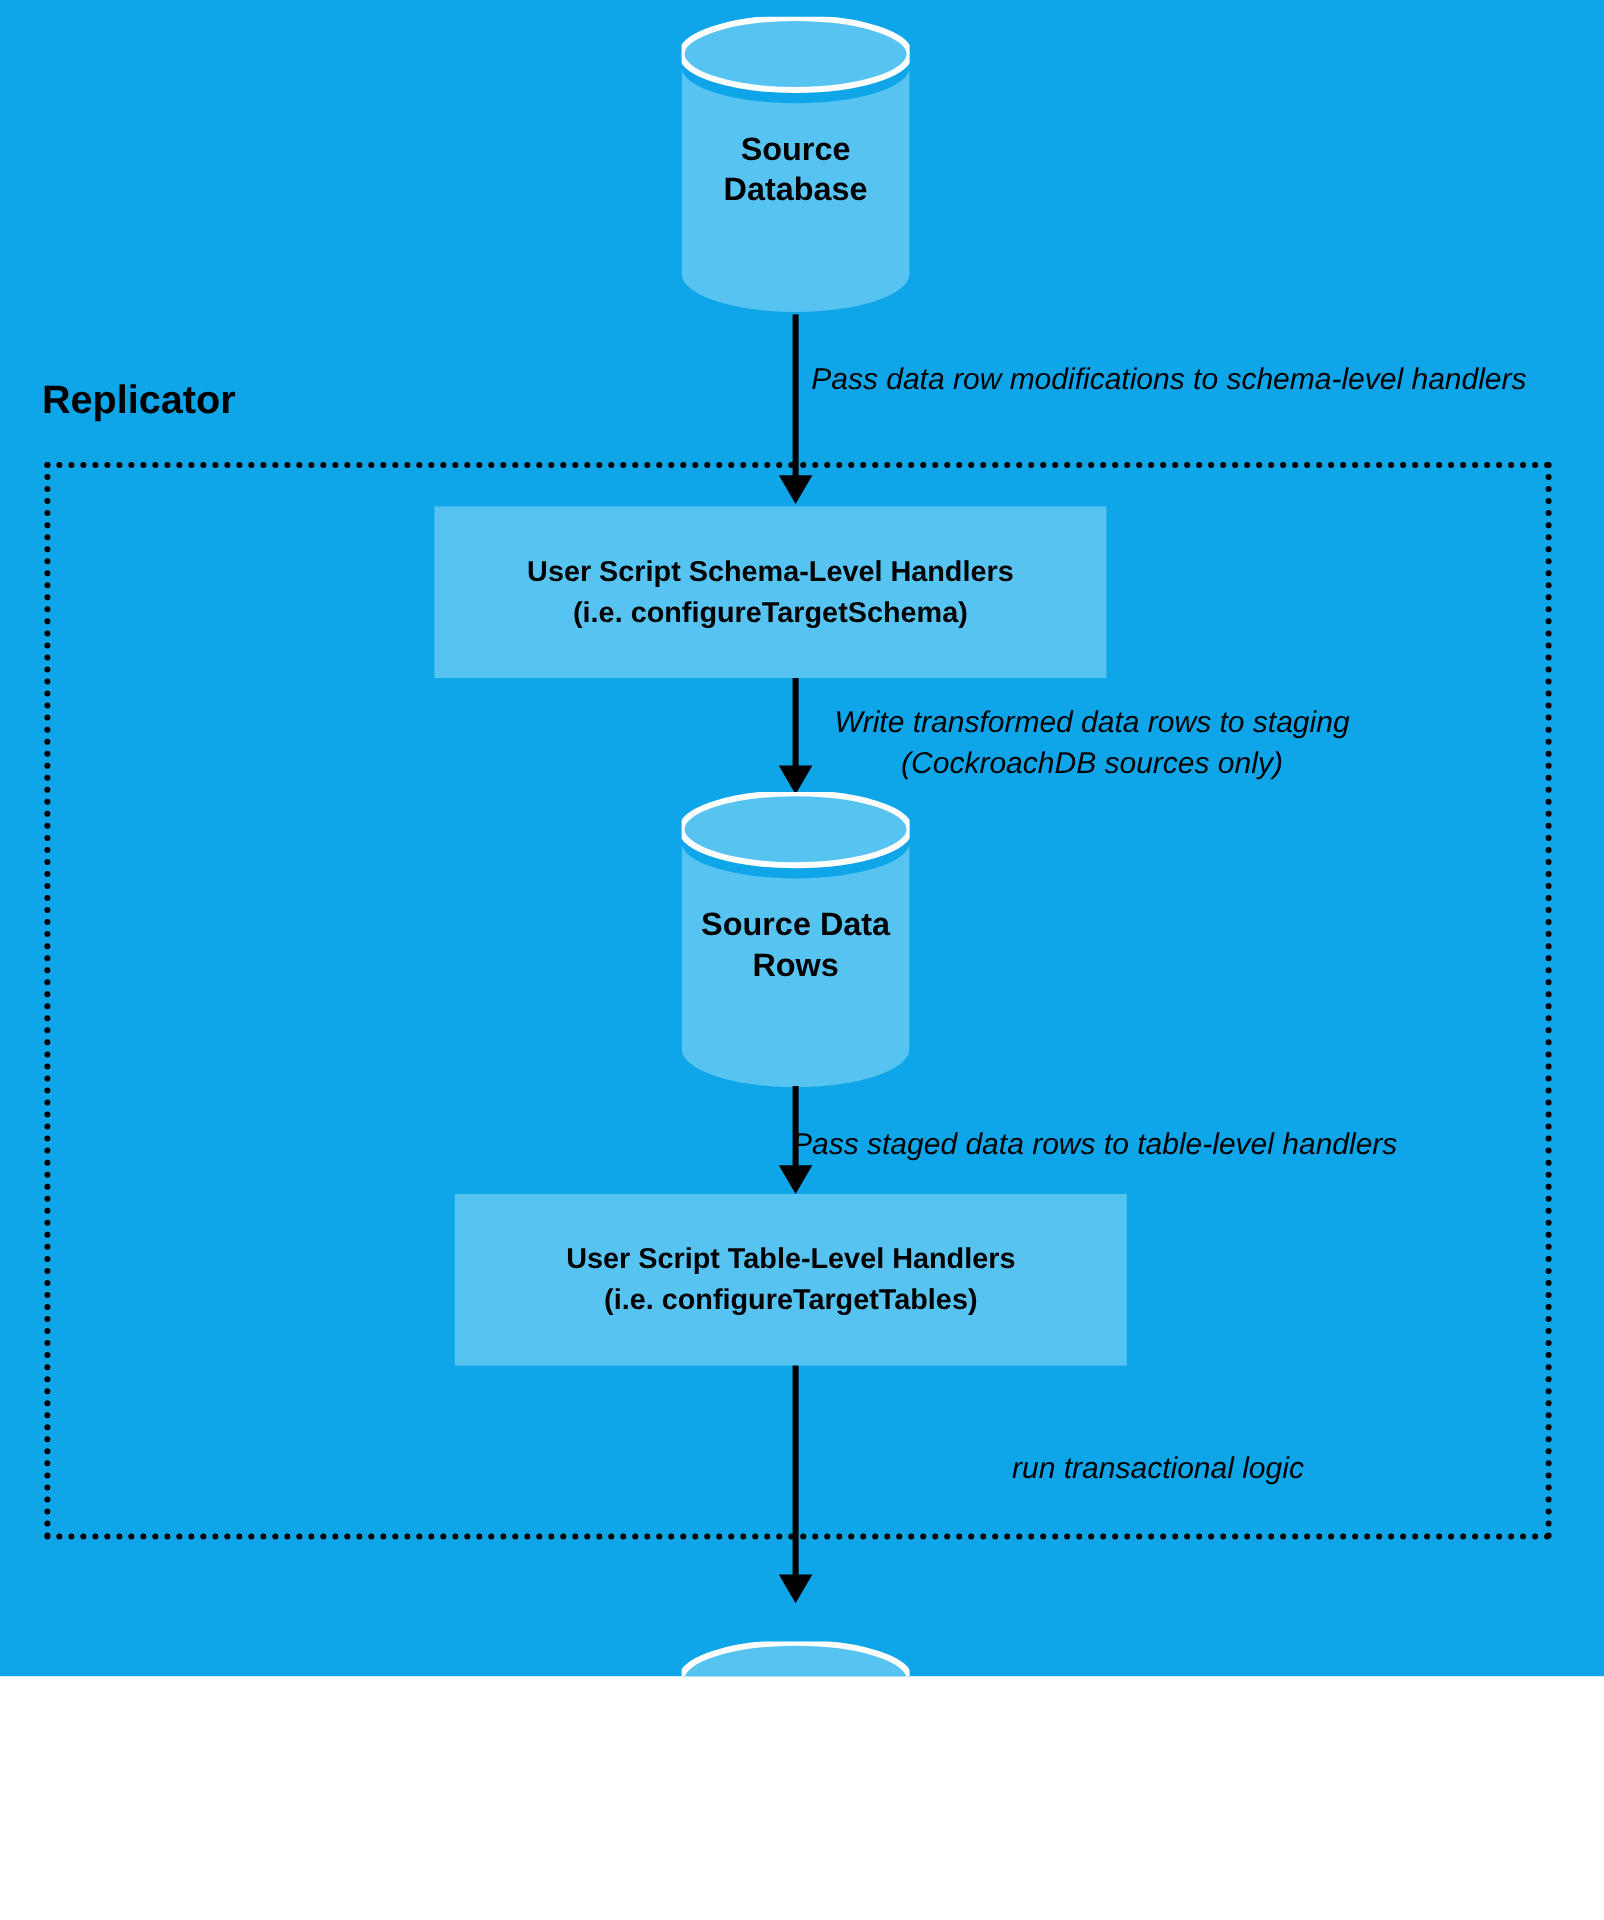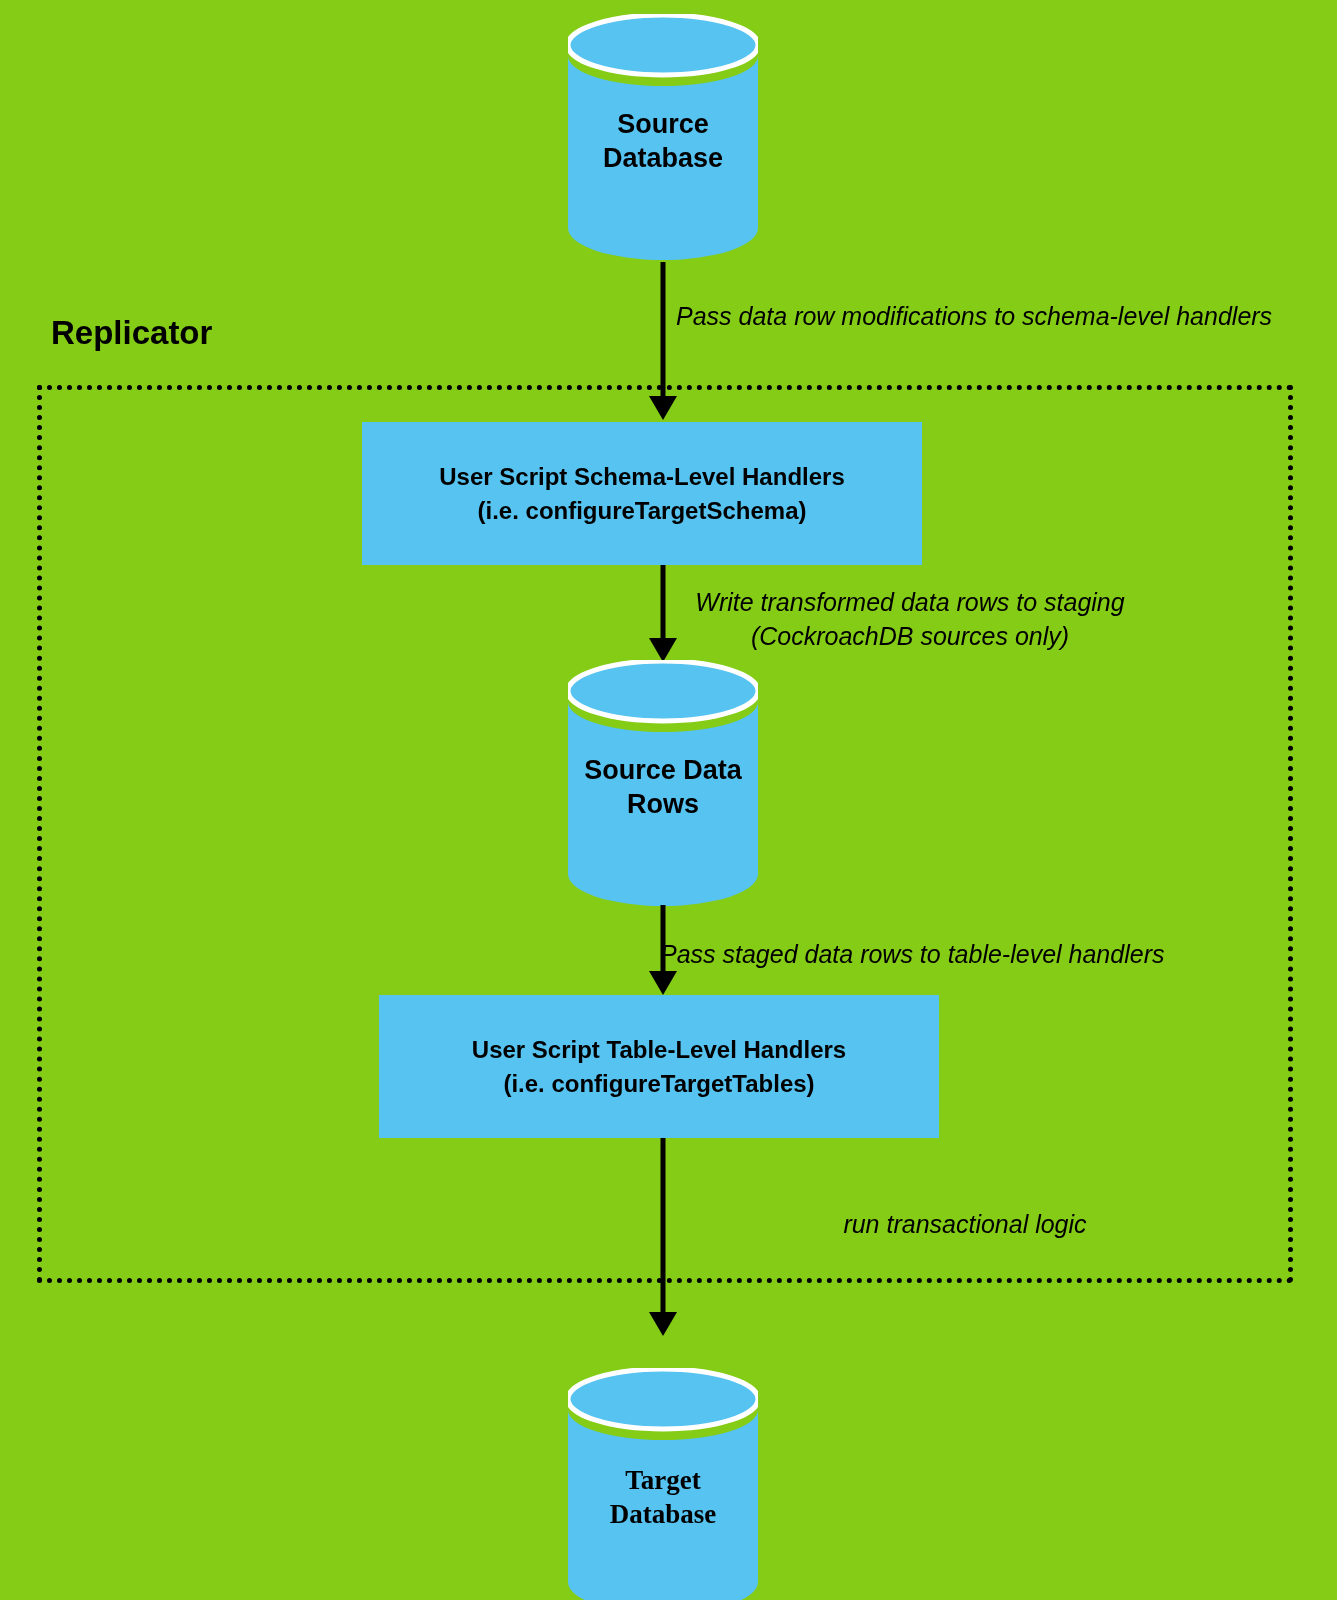--- a/index.html
+++ b/index.html
@@ -4,22 +4,22 @@
 <style>
   html, body {
     margin: 0;
     padding: 0;
     background: #ffffff;
     font-family: "Liberation Sans", "DejaVu Sans", sans-serif;
   }
   .canvas {
     position: relative;
     width: 1337px;
-    height: 1600px;
-    background: #84cc16;
+    height: 1397px;
+    background: #0ea5e9;
     overflow: hidden;
     color: #000000;
   }
 
   
   .cylinder {
     position: absolute;
     width: 190px;
     height: 248px;
   }
@@ -91,21 +91,20 @@
   .edge-label.centered {
     white-space: normal;
     text-align: center;
   }
 
   
   .group-title {
     position: absolute;
     font-size: 33px;
     font-weight: bold;
-    margin-left: 16px;
   }
   .group-box {
     position: absolute;
     left: 37px;
     top: 385px;
     width: 1256px;
     height: 898px;
     box-sizing: border-box;
     border: 5px dotted #000000;
   }

